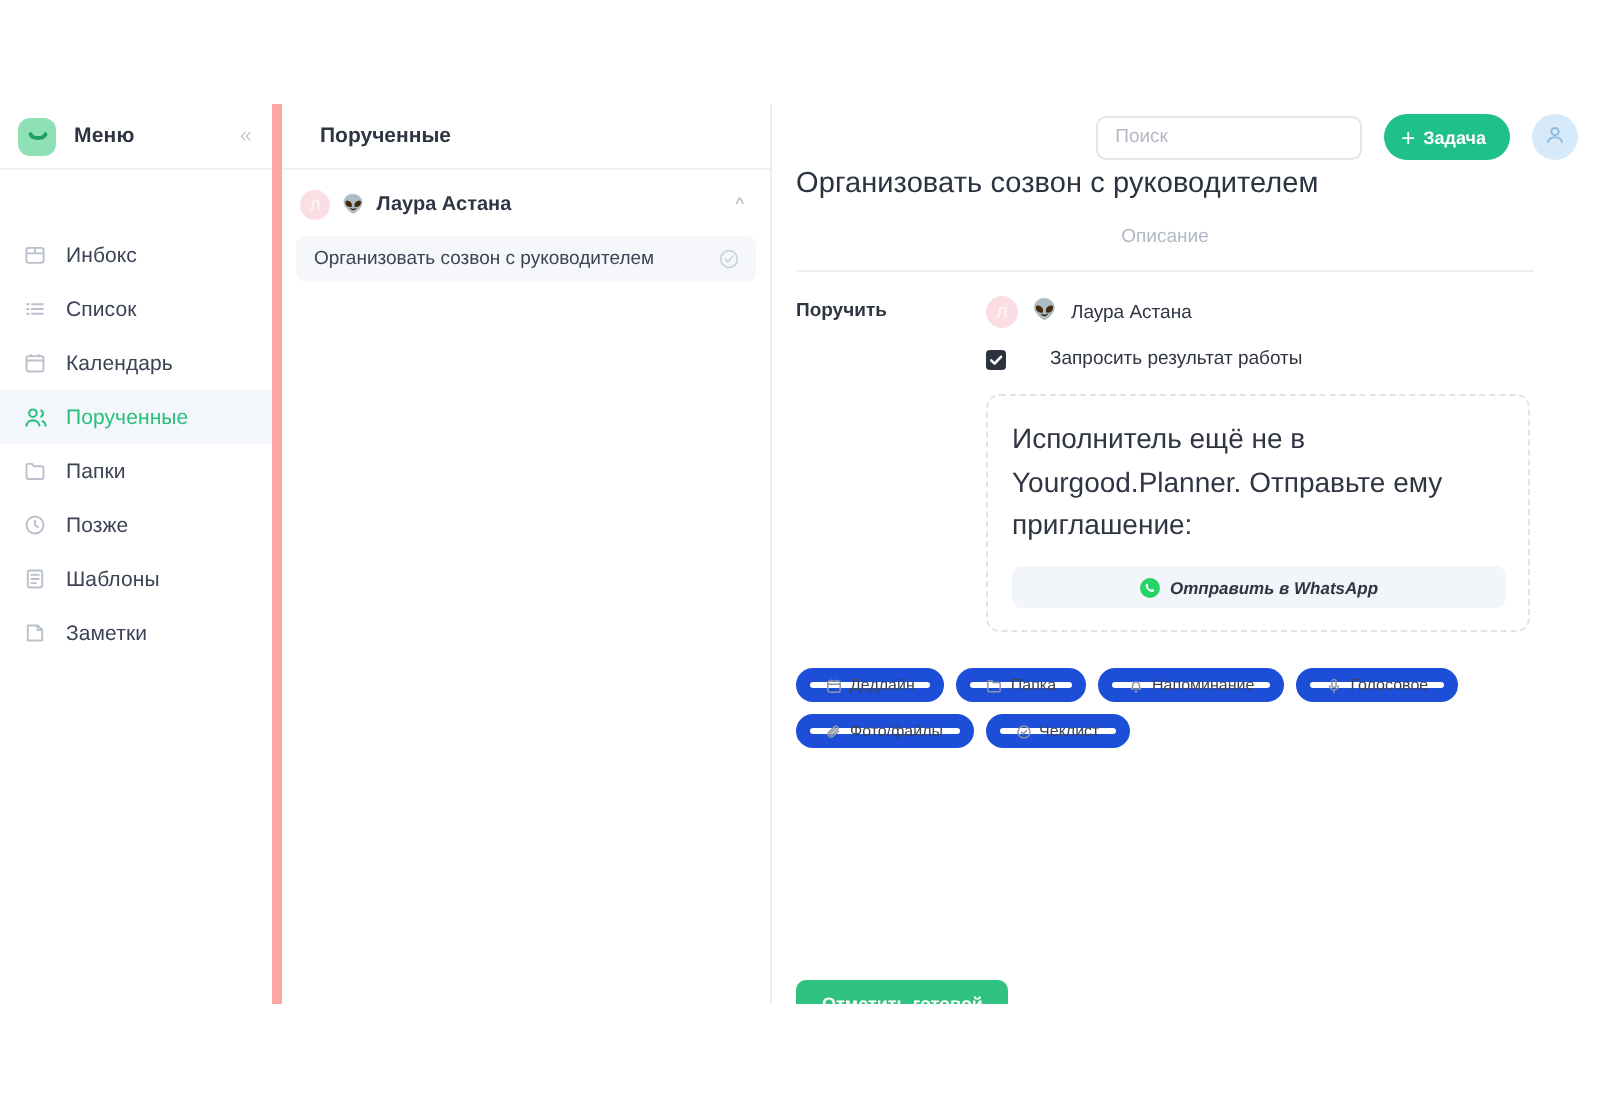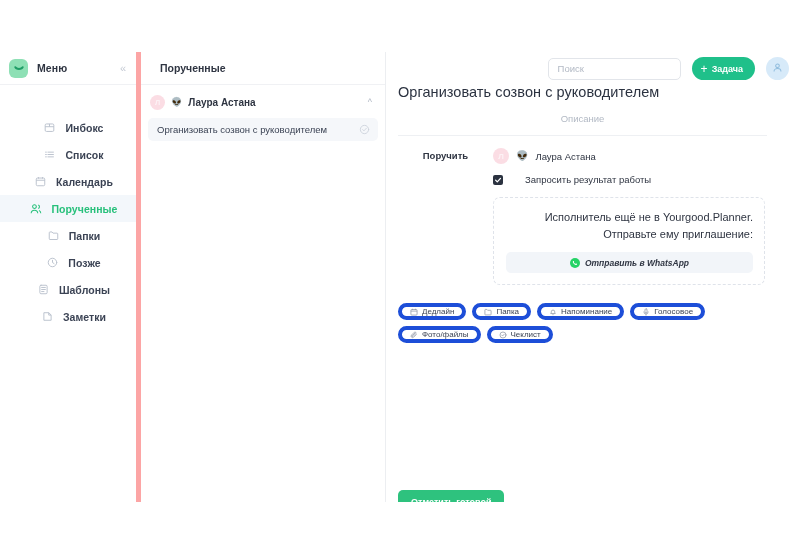--- a/index.html
+++ b/index.html
@@ -41,23 +41,22 @@
     letter-spacing: .1px; flex: 1;
   }
   .collapse-icon {
     color: #c4cad4; font-size: 11px; line-height: 1;
     cursor: pointer; user-select: none;
   }
   .nav { padding-top: 9px; }
   .nav-item {
     height: 27px; display: flex; align-items: center;
     gap: 9px; padding-left: 11px; cursor: pointer;
-    font-size: 10.5px; font-weight: 700; color: #3b4354;
+    font-size: 10.5px; font-weight: 400; color: #3b4354;
     letter-spacing: .05px;
-    justify-content: center;
   }
   .nav-item .nav-ico {
     width: 13px; height: 13px; flex: 0 0 13px;
     display: flex; align-items: center; justify-content: center;
     color: #b9c0cc;
   }
   .nav-item .nav-ico svg { display:block; }
   .nav-item.active {
     background: #f3f7fb;
     color: #27c07b;
@@ -125,21 +124,20 @@
   .hr {
     margin-top: 11px; height: 1px; background: #eef0f3;
   }
   .field-row {
     margin-top: 12px; display: flex; align-items: flex-start;
   }
   .field-label {
     width: 95px; flex: 0 0 95px;
     font-size: 9.5px; font-weight: 700; color: #2f3542;
     padding-top: 2px;
-    text-align: center;
   }
   .field-body { flex: 1 1 auto; }
   .assignee {
     display: flex; align-items: center; gap: 7px;
   }
   .avatar-md {
     width: 16px; height: 16px; border-radius: 50%;
     background: #fbdde4; color: #fdf2f5;
     font-size: 8px; font-weight: 700;
     display: flex; align-items: center; justify-content: center;
@@ -160,37 +158,37 @@
   .check-label { font-size: 9.5px; color: #2f3542; }
 
   .invite-box {
     margin-top: 12px; margin-left: 0;
     width: 272px;
     border: 1px dashed #dfe3ea; border-radius: 7px;
     padding: 11px 11px 11px 12px;
     background: #ffffff;
   }
   .invite-text {
-    font-size: 11px; color: #2f3542; line-height: 1.55; text-align: right;
+    font-size: 14px; color: #2f3542; line-height: 1.55;
   }
   .wa-btn {
     margin-top: 9px; height: 21px; border-radius: 5px;
     background: #f2f5f9; border: none; width: 100%;
     display: flex; align-items: center; justify-content: center;
     gap: 5px; cursor: pointer;
   }
   .wa-label { font-size: 8.5px; font-weight: 700; color: #2f3542; font-style: italic; }
   .wa-ico { width: 10px; height: 10px; flex: 0 0 10px; display:flex; }
 
   .chips {
     margin-top: 18px; display: flex; flex-wrap: wrap; gap: 6px;
     width: 360px;
   }
   .chip {
-    height: 17px; border: 4px solid #1d4ed8; border-radius: 9px;
+    height: 17px; border: 7px solid #1d4ed8; border-radius: 9px;
     background: #fff; padding: 0 8px;
     display: inline-flex; align-items: center; gap: 4px;
     font-size: 8px; color: #3b4354; cursor: pointer;
     white-space: nowrap;
   }
   .chip-ico { display: flex; color: #8d96a4; }
 
   .done-btn {
     position: absolute; left: 12px; top: 438px;
     height: 24px; padding: 0 13px; border: none; border-radius: 5px;

